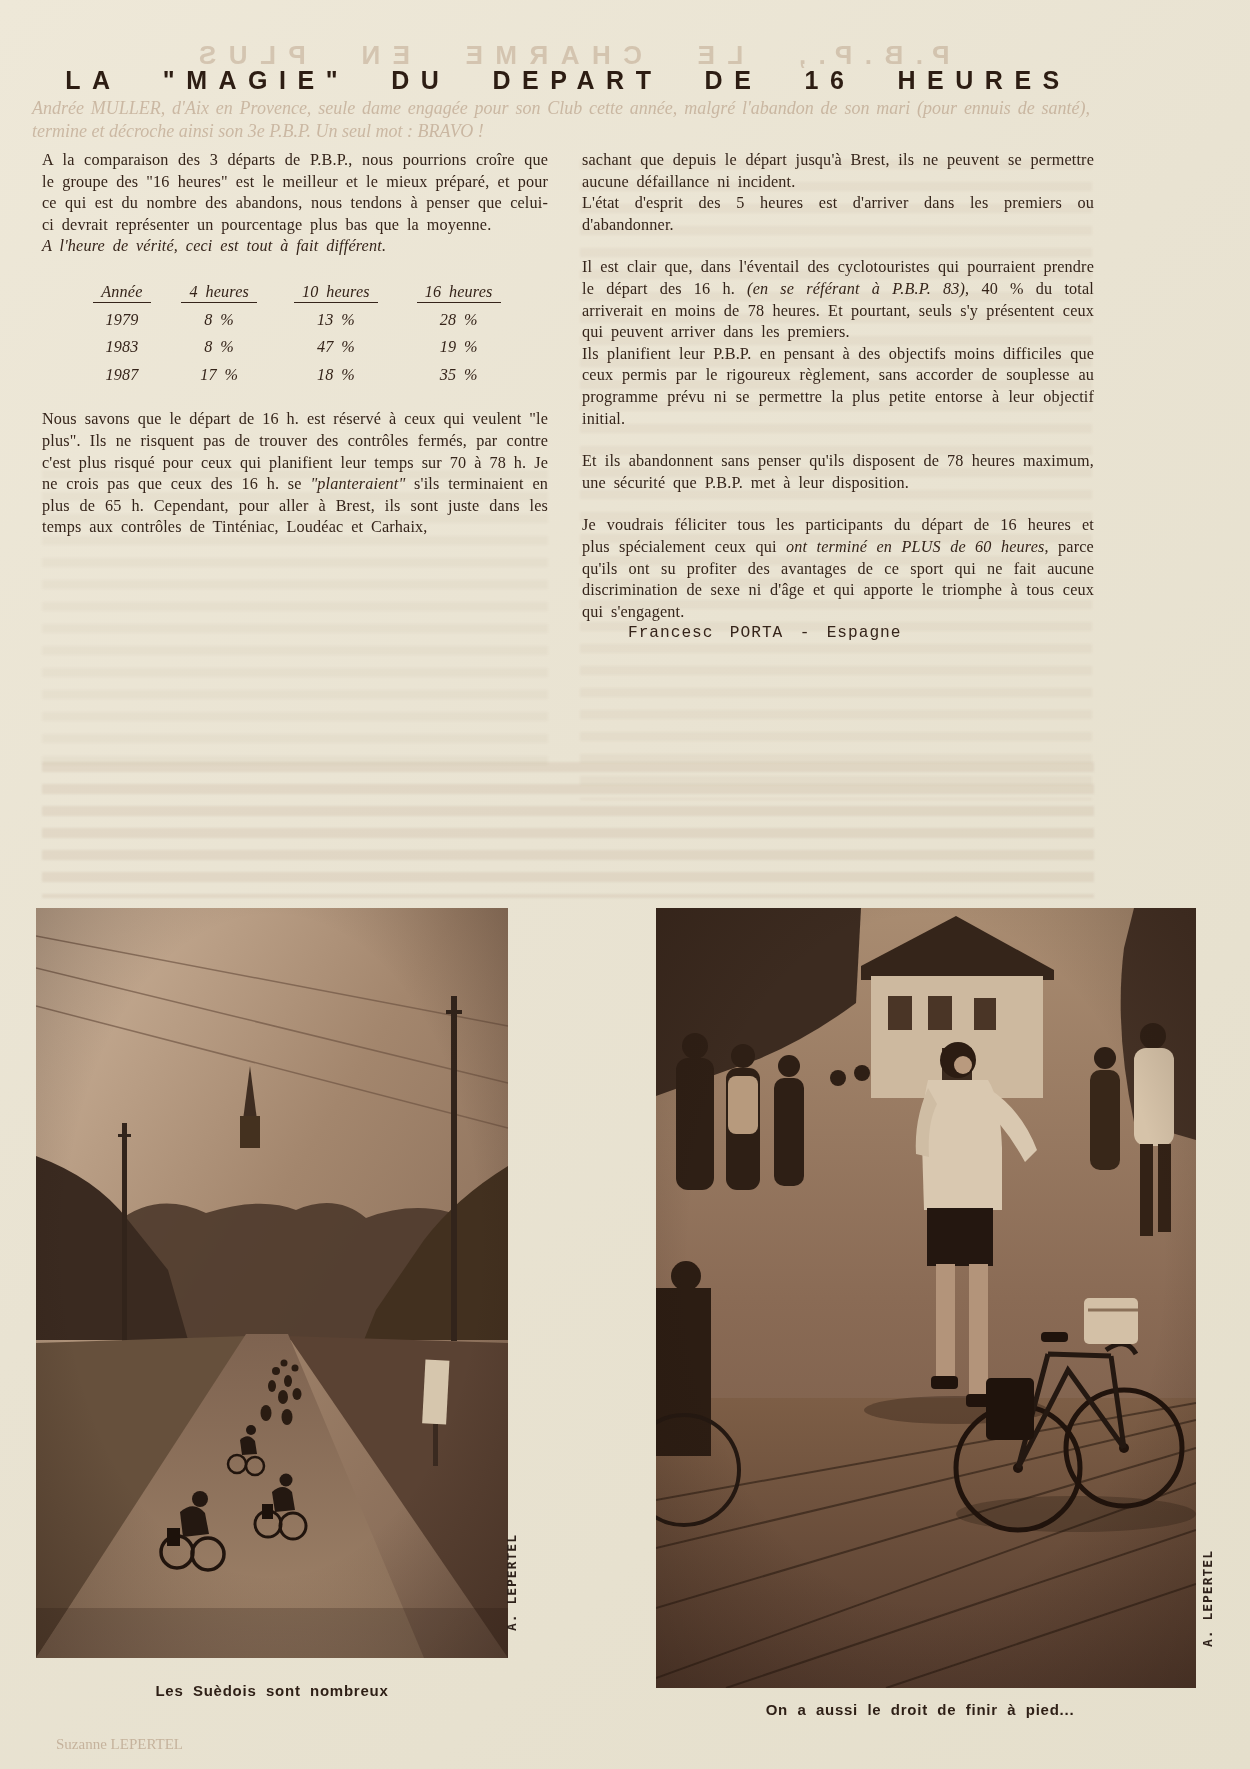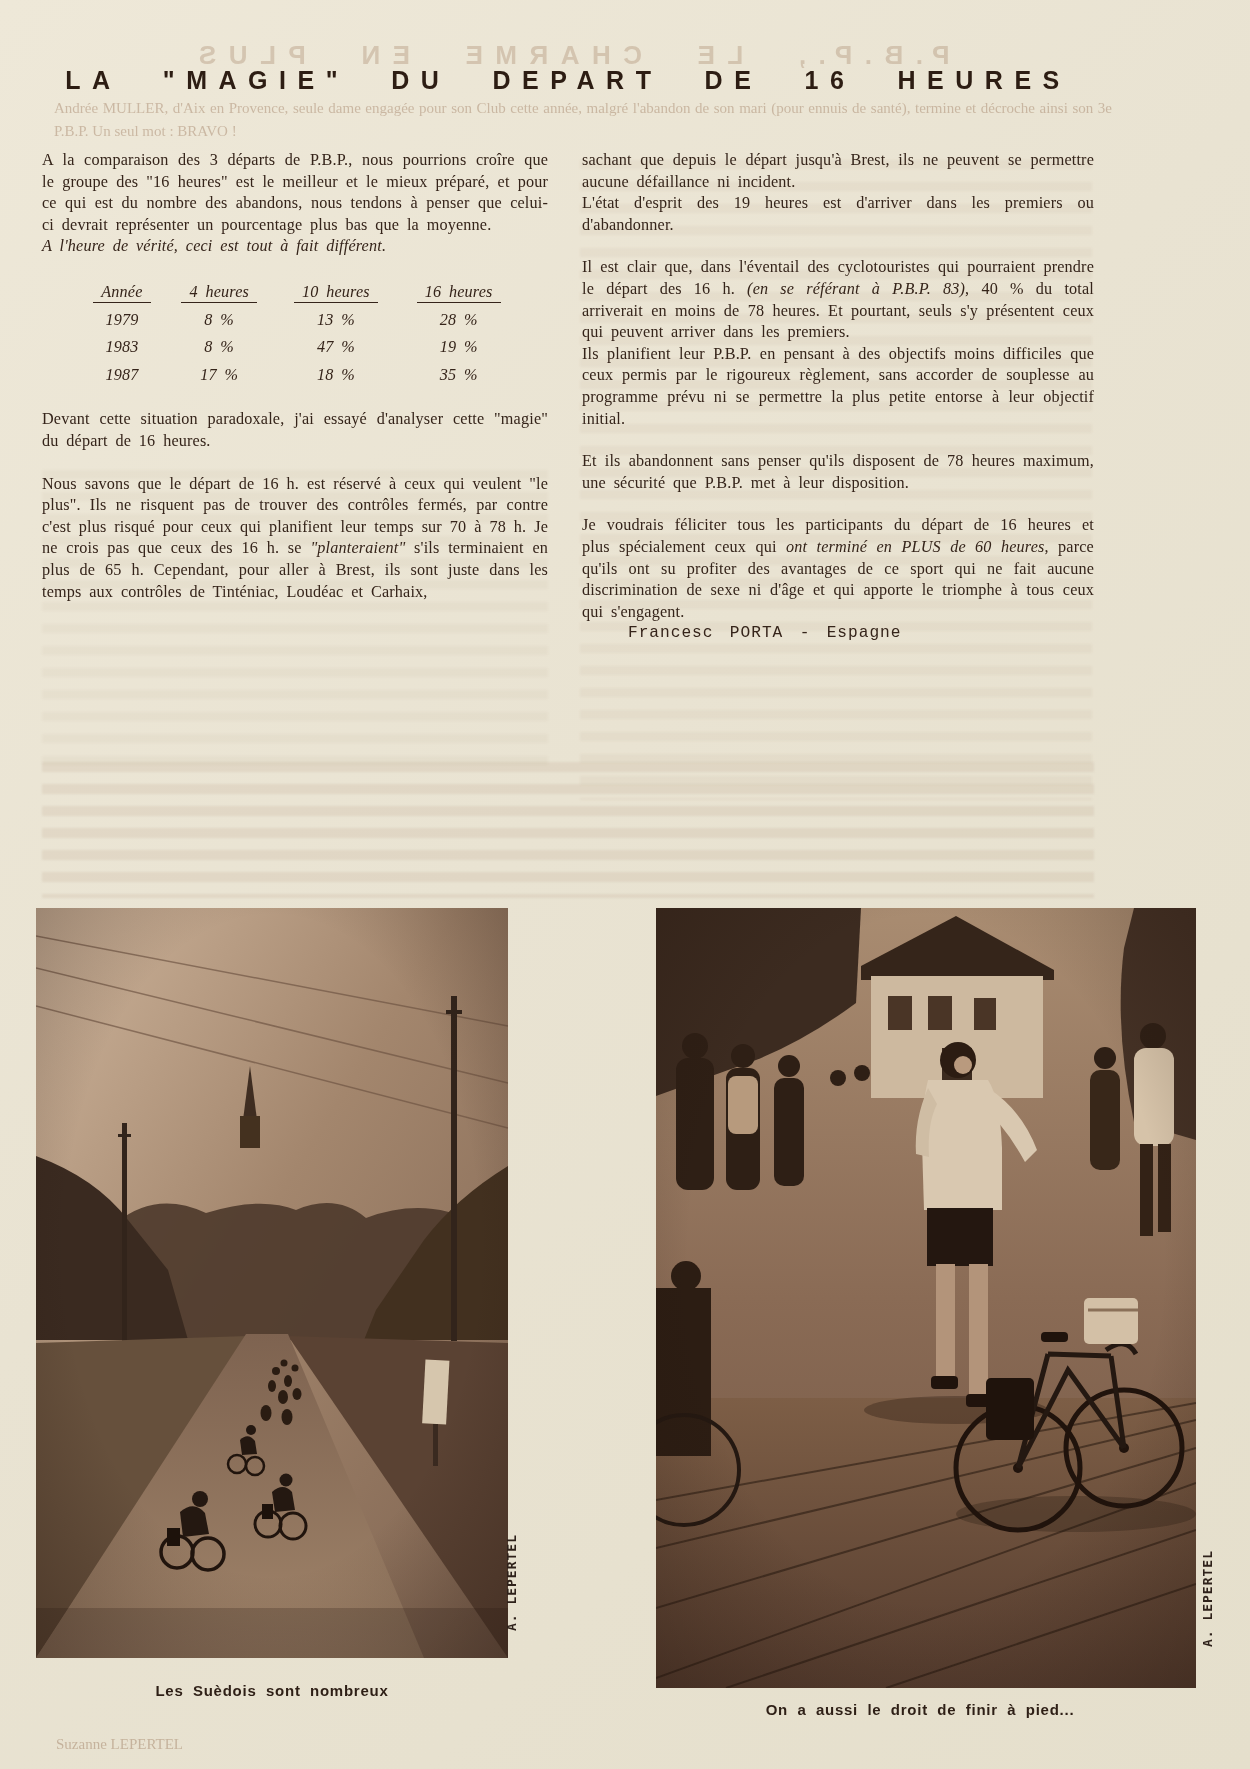--- a/index.html
+++ b/index.html
@@ -9,22 +9,22 @@
     font-family:"Liberation Serif",serif;color:#35241a;overflow:hidden;
   }
   
   .ghost-title{
     position:absolute;top:40px;left:42px;width:1052px;text-align:center;
     font-family:"Liberation Sans",sans-serif;font-weight:700;font-size:26px;
     letter-spacing:0.48em;word-spacing:0.9em;color:rgba(156,120,90,0.30);
     transform:scaleX(-1);filter:blur(0.6px);white-space:nowrap;
   }
   .ghost-subtitle{
-    position:absolute;top:97px;left:54px;width:1058px;
-    font-size:15px;line-height:23px;
+    position:absolute;top:97px;left:32px;width:1058px;
+    font-style:italic;font-size:18px;line-height:23px;
     color:rgba(146,108,78,0.38);filter:blur(0.5px);text-align:justify;
   }
   .ghost-footer{
     position:absolute;left:56px;top:1736px;font-size:15px;
     color:rgba(146,108,78,0.40);filter:blur(0.4px);
   }
   .smudge{position:absolute;pointer-events:none;filter:blur(1px);}
   .smudge.band-mid{
     left:42px;top:762px;width:1052px;height:136px;
     background:repeating-linear-gradient(180deg,rgba(150,110,80,0.10) 0 10px,rgba(150,110,80,0) 10px 22px);
@@ -124,27 +124,26 @@
           </tr>
           <tr>
             <td>1987</td>
             <td>17 %</td>
             <td>18 %</td>
             <td>35 %</td>
           </tr>
         </tbody>
       </table>
 
-      <p class="gap">Devant cette situation paradoxale, j'ai essayé d'analyser cette "magie" du départ de 16 heures.</p>
       <p class="gap"><span>Nous savons que le départ de 16 h. est réservé à ceux qui veulent "le plus". Ils ne risquent pas de trouver des contrôles fermés, par contre c'est plus risqué pour ceux qui planifient leur temps sur 70 à 78 h. Je ne crois pas que ceux des 16 h. se </span><span class="it">"planteraient"</span><span> s'ils terminaient en plus de 65 h. Cependant, pour aller à Brest, ils sont juste dans les temps aux contrôles de Tinténiac, Loudéac et Carhaix,</span></p>
     </div>
 
     <div class="col col-right">
       <p>sachant que depuis le départ jusqu'à Brest, ils ne peuvent se permettre aucune défaillance ni incident.</p>
-      <p>L'état d'esprit des 19 heures est d'arriver dans les premiers ou d'abandonner.</p>
+      <p>L'état d'esprit des 5 heures est d'arriver dans les premiers ou d'abandonner.</p>
       <p class="gap"><span>Il est clair que, dans l'éventail des cyclotouristes qui pourraient prendre le départ des 16 h. </span><span class="it">(en se référant à P.B.P. 83)</span><span>, 40 % du total arriverait en moins de 78 heures. Et pourtant, seuls s'y présentent ceux qui peuvent arriver dans les premiers.</span></p>
       <p>Ils planifient leur P.B.P. en pensant à des objectifs moins difficiles que ceux permis par le rigoureux règlement, sans accorder de souplesse au programme prévu ni se permettre la plus petite entorse à leur objectif initial.</p>
       <p class="gap">Et ils abandonnent sans penser qu'ils disposent de 78 heures maximum, une sécurité que P.B.P. met à leur disposition.</p>
       <p class="gap"><span>Je voudrais féliciter tous les participants du départ de 16 heures et plus spécialement ceux qui </span><span class="it">ont terminé en PLUS de 60 heures</span><span>, parce qu'ils ont su profiter des avantages de ce sport qui ne fait aucune discrimination de sexe ni d'âge et qui apporte le triomphe à tous ceux qui s'engagent.</span></p>
       <p class="signature">Francesc PORTA - Espagne</p>
     </div>
   </div>
 
   <figure class="photo-left">
     <svg viewBox="0 0 472 750" width="472" height="750" preserveAspectRatio="none">

